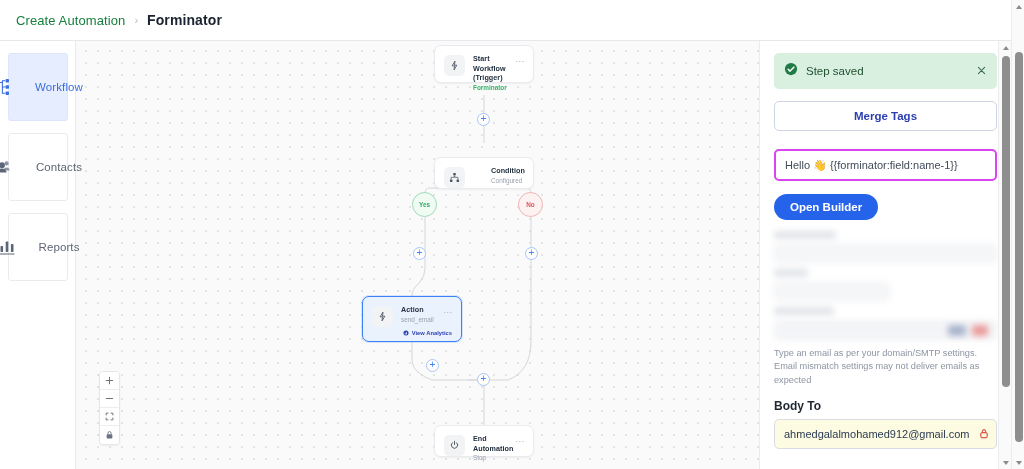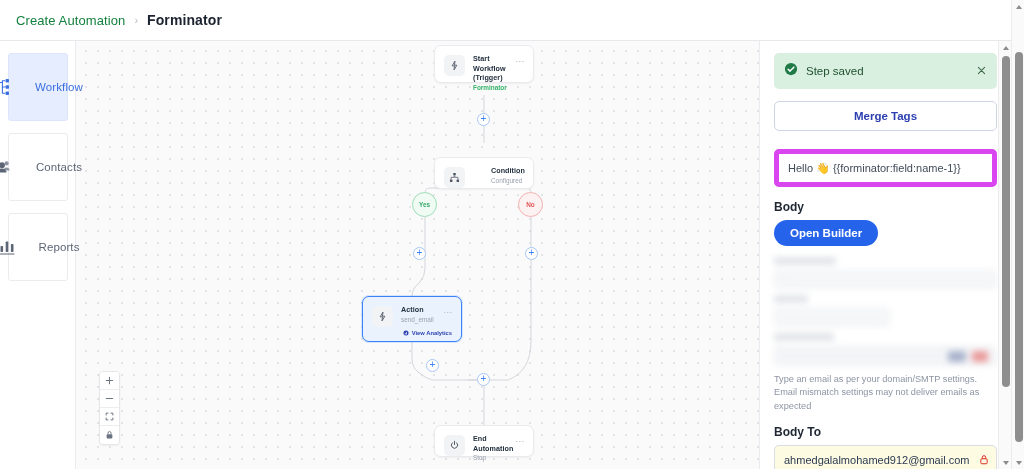--- a/index.html
+++ b/index.html
@@ -131,21 +131,21 @@
   }
   .alert-text { font-size: 11.5px; color: #1f5132; flex: 1 1 auto; }
   .alert-x { color: #3a6a4a; cursor: pointer; font-size: 13px; line-height: 1; }
   .btn-merge {
     width: 100%; border: 1px solid #cdd4e4; border-radius: 5px; background: #fff;
     color: #2b3fb0; font-size: 11.5px; font-weight: 700; padding: 8px 0; cursor: pointer;
     font-family: inherit; margin-bottom: 18px;
   }
   .fld-label { font-size: 12px; font-weight: 700; color: #1f2733; margin-bottom: 6px; }
   .inp {
-    width: 100%; border: 5px solid #d946ef; border-radius: 5px; background: #fff;
+    width: 100%; border: 2px solid #d946ef; border-radius: 5px; background: #fff;
     font-size: 11px; color: #414b59; padding: 8px 9px; font-family: inherit; outline: none;
   }
   .gap { height: 13px; }
   .btn-builder {
     background: #2563eb; color: #fff; border: none; border-radius: 16px;
     font-size: 11.5px; font-weight: 700; padding: 7px 16px; cursor: pointer; font-family: inherit;
   }
 
   
   .blur-zone { position: relative; margin-top: 11px; filter: blur(3.2px); opacity: .85; }
@@ -374,21 +374,20 @@
         </svg>
       </span>
     </div>
 
     <button class="btn-merge">Merge Tags</button>
 
     <input class="inp" value="Hello 👋 {{forminator:field:name-1}}" style="">
 
     <div class="gap"></div>
 
-    <div class="fld-label">Body</div>
     <button class="btn-builder">Open Builder</button>
 
     
     <div class="blur-zone">
       <div class="bz-label"></div>
       <div class="bz-input"></div>
       <div style="height:6px"></div>
       <div class="bz-label" style="width:34px"></div>
       <div class="bz-input sm"></div>
       <div style="height:6px"></div>

